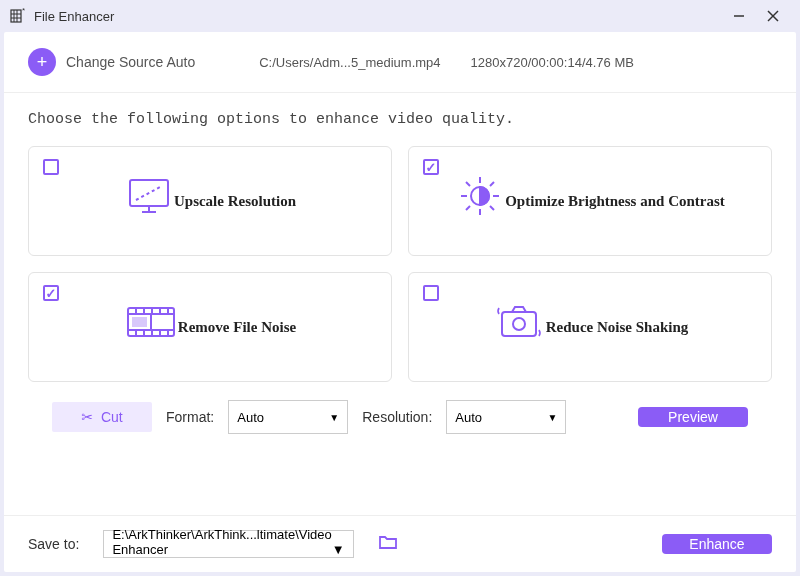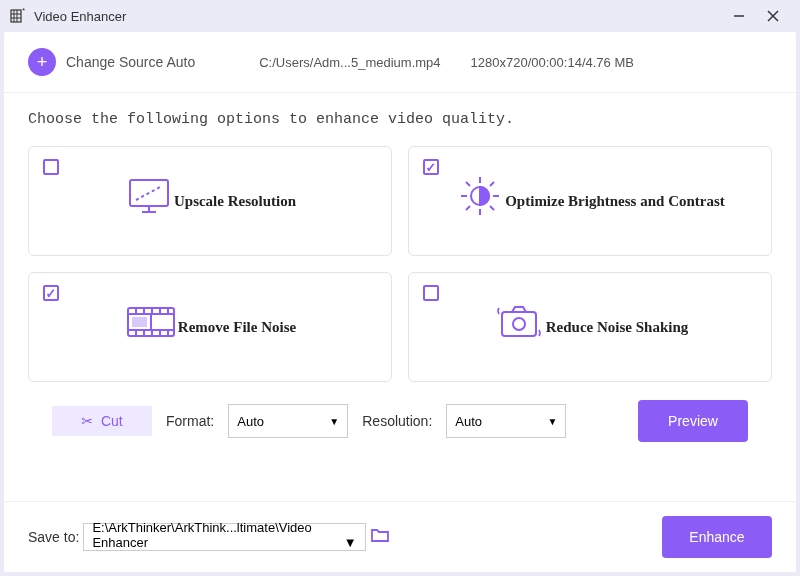--- a/index.html
+++ b/index.html
@@ -21,40 +21,40 @@
 .card{border:1px solid #e3e3e3;border-radius:6px;height:110px;position:relative;display:flex;flex-direction:row;align-items:center;justify-content:center;cursor:pointer}
 .chk{position:absolute;top:12px;left:14px;width:16px;height:16px;border:2px solid #8b5cf6;border-radius:2px;display:flex;align-items:center;justify-content:center}
 .chk.checked::after{content:"✓";color:#8b5cf6;font-size:13px;font-weight:bold;line-height:1}
 .card-icon{height:46px;display:flex;align-items:center;justify-content:center;margin-bottom:10px;color:#8b5cf6}
 .card-label{font-weight:bold;font-size:15px;font-family:Georgia,serif;color:#222}
 .controls{display:flex;align-items:center;gap:14px;padding:18px 24px 14px 24px}
 .cut-btn{background:#efe9ff;color:#8b5cf6;border:none;height:30px;width:100px;display:flex;align-items:center;justify-content:center;gap:8px;font-size:14px;cursor:pointer;border-radius:2px}
 .lbl{font-size:14px;color:#333}
 .sel{border:1px solid #ccc;height:28px;padding:16px 8px;font-size:13px;background:#fff;display:flex;align-items:center;justify-content:space-between;gap:20px;cursor:pointer}
 .sel .arrow{font-size:10px}
-.pvw-btn,.enh-btn{background:#8b5cf6;color:#fff;border:none;height:42px;width:110px;border-radius:4px;font-size:14px;cursor:pointer}
-.save-row{display:flex;align-items:center;gap:4px;padding:14px 24px;border-top:1px solid #eee}
+.pvw-btn,.enh-btn{background:#8b5cf6;color:#fff;border:none;height:20px;width:110px;border-radius:4px;font-size:14px;cursor:pointer}
+.save-row{display:flex;align-items:center;gap:24px;padding:14px 24px;border-top:1px solid #eee}
 .path-input{flex:1;max-width:360px;border:1px solid #ccc;height:28px;display:flex;align-items:flex-end;justify-content:space-between;padding:0 8px;font-size:13px;cursor:pointer}
 .folder-icon{color:#8b5cf6;cursor:pointer}
 </style>
 </head>
 <body>
 
 <div class="titlebar">
   <span class="app-icon">
     <svg width="16" height="16" viewBox="0 0 16 16">
         <rect x="1" y="2" width="10" height="12" fill="none" stroke="#333" stroke-width="1.2"></rect>
         <line x1="4" y1="2" x2="4" y2="14" stroke="#333" stroke-width="1"></line>
         <line x1="7" y1="2" x2="7" y2="14" stroke="#333" stroke-width="1"></line>
         <line x1="1" y1="6" x2="11" y2="6" stroke="#333" stroke-width="1"></line>
         <line x1="1" y1="10" x2="11" y2="10" stroke="#333" stroke-width="1"></line>
         <text x="12" y="5" font-size="8" fill="#333">*</text>
       </svg>
   </span>
-  <span class="title">Video Enhancer</span>
+  <span class="title">File Enhancer</span>
   <span class="spacer"></span>
   <div class="winbtn">
       <svg width="12" height="12">
         <line x1="1" y1="6" x2="11" y2="6" stroke="#333" stroke-width="1.5"></line>
       </svg>
     </div>
   <div class="winbtn">
       <svg width="12" height="12">
         <line x1="1" y1="1" x2="11" y2="11" stroke="#333" stroke-width="1.5"></line>
         <line x1="11" y1="1" x2="1" y2="11" stroke="#333" stroke-width="1.5"></line>

